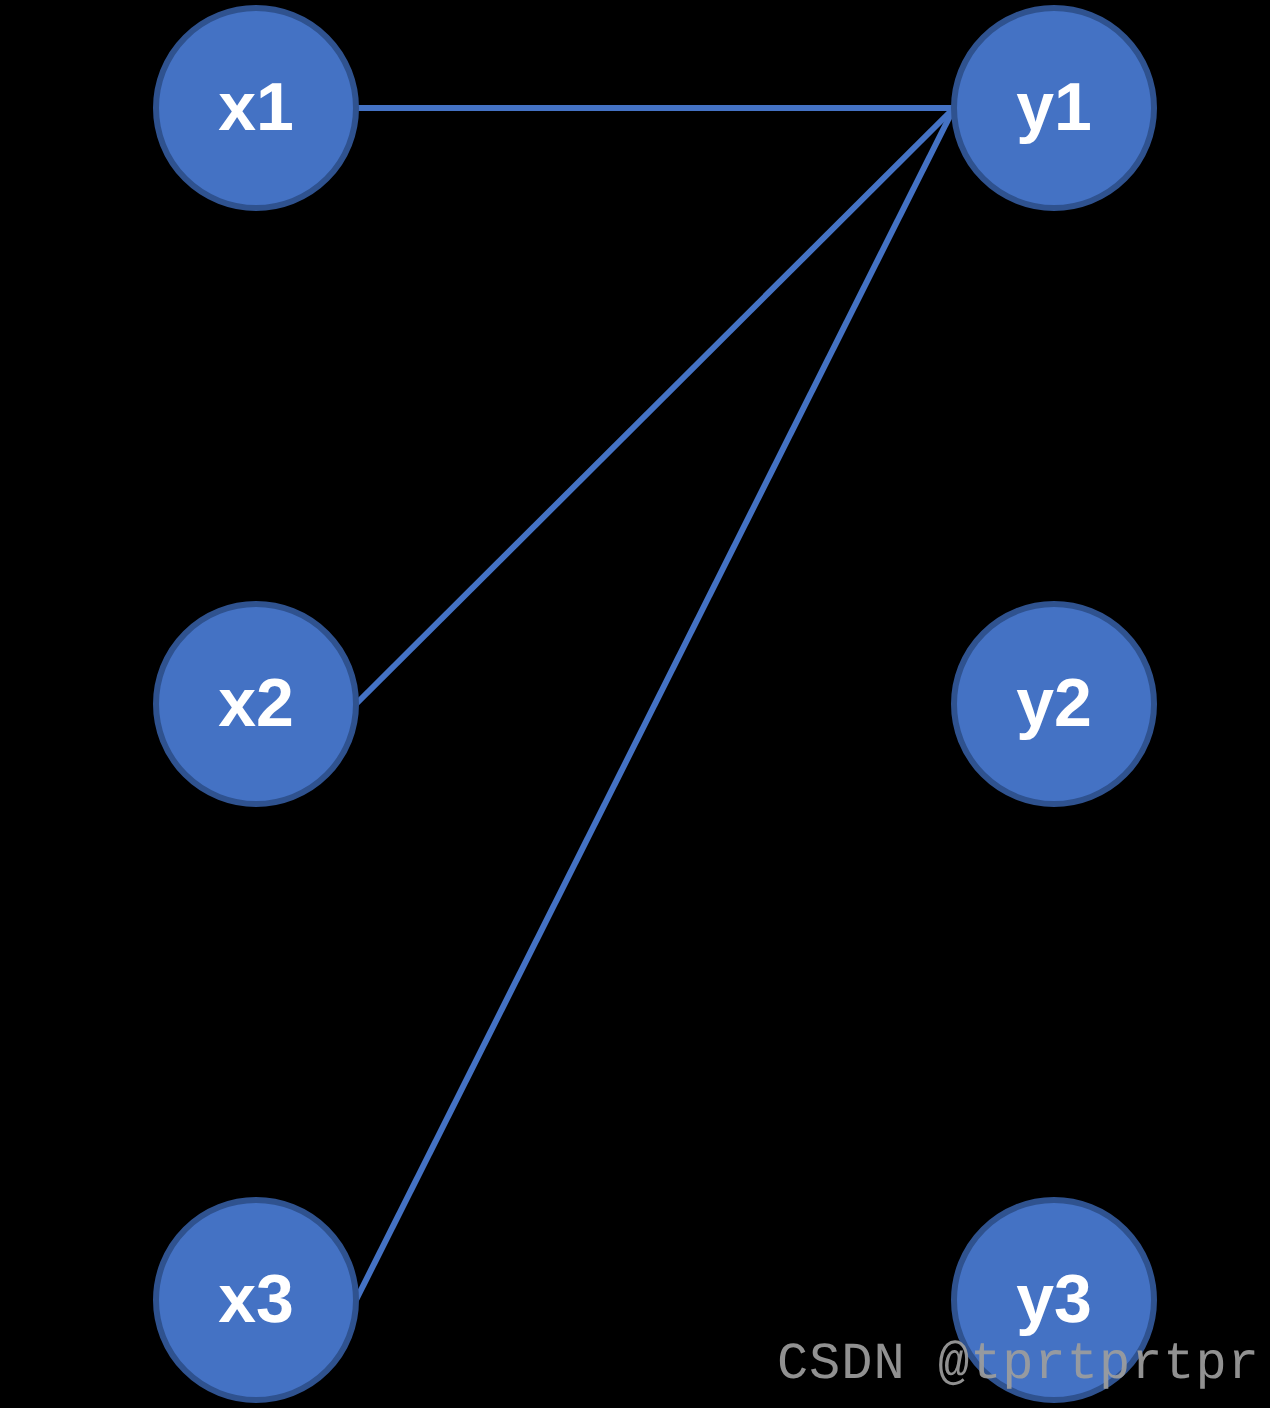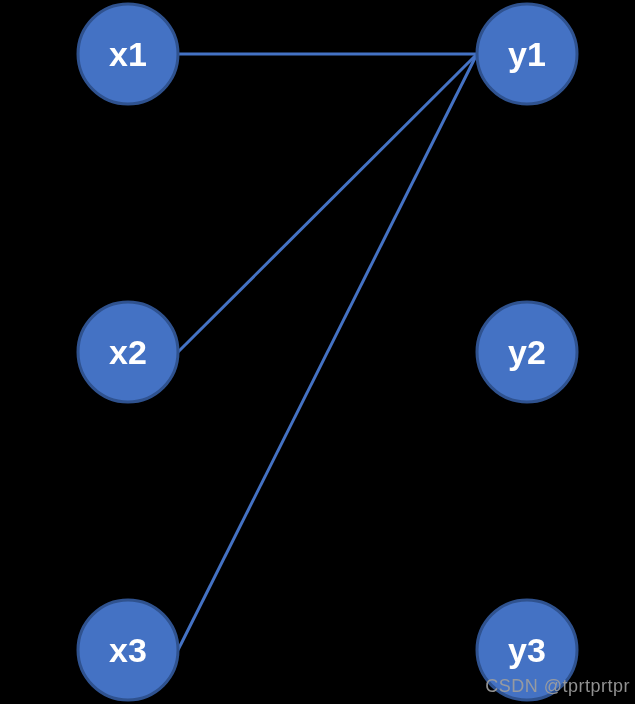--- a/index.html
+++ b/index.html
@@ -24,22 +24,22 @@
   .node-label {
     font-family: "Liberation Sans", sans-serif;
     font-weight: bold;
     font-size: 34px;
     fill: #ffffff;
   }
   .watermark {
     position: absolute;
     right: 5px;
     bottom: 7px;
-    font-family: Liberation Sans, sans-serif;
-    font-size: 18px;
+    font-family: Liberation Mono, monospace;
+    font-size: 26px;
     color: #9e9e9e;
     opacity: 0.92;
     letter-spacing: 0.5px;
     pointer-events: none;
     white-space: nowrap;
   }
 </style>
 </head>
 <body>
 

